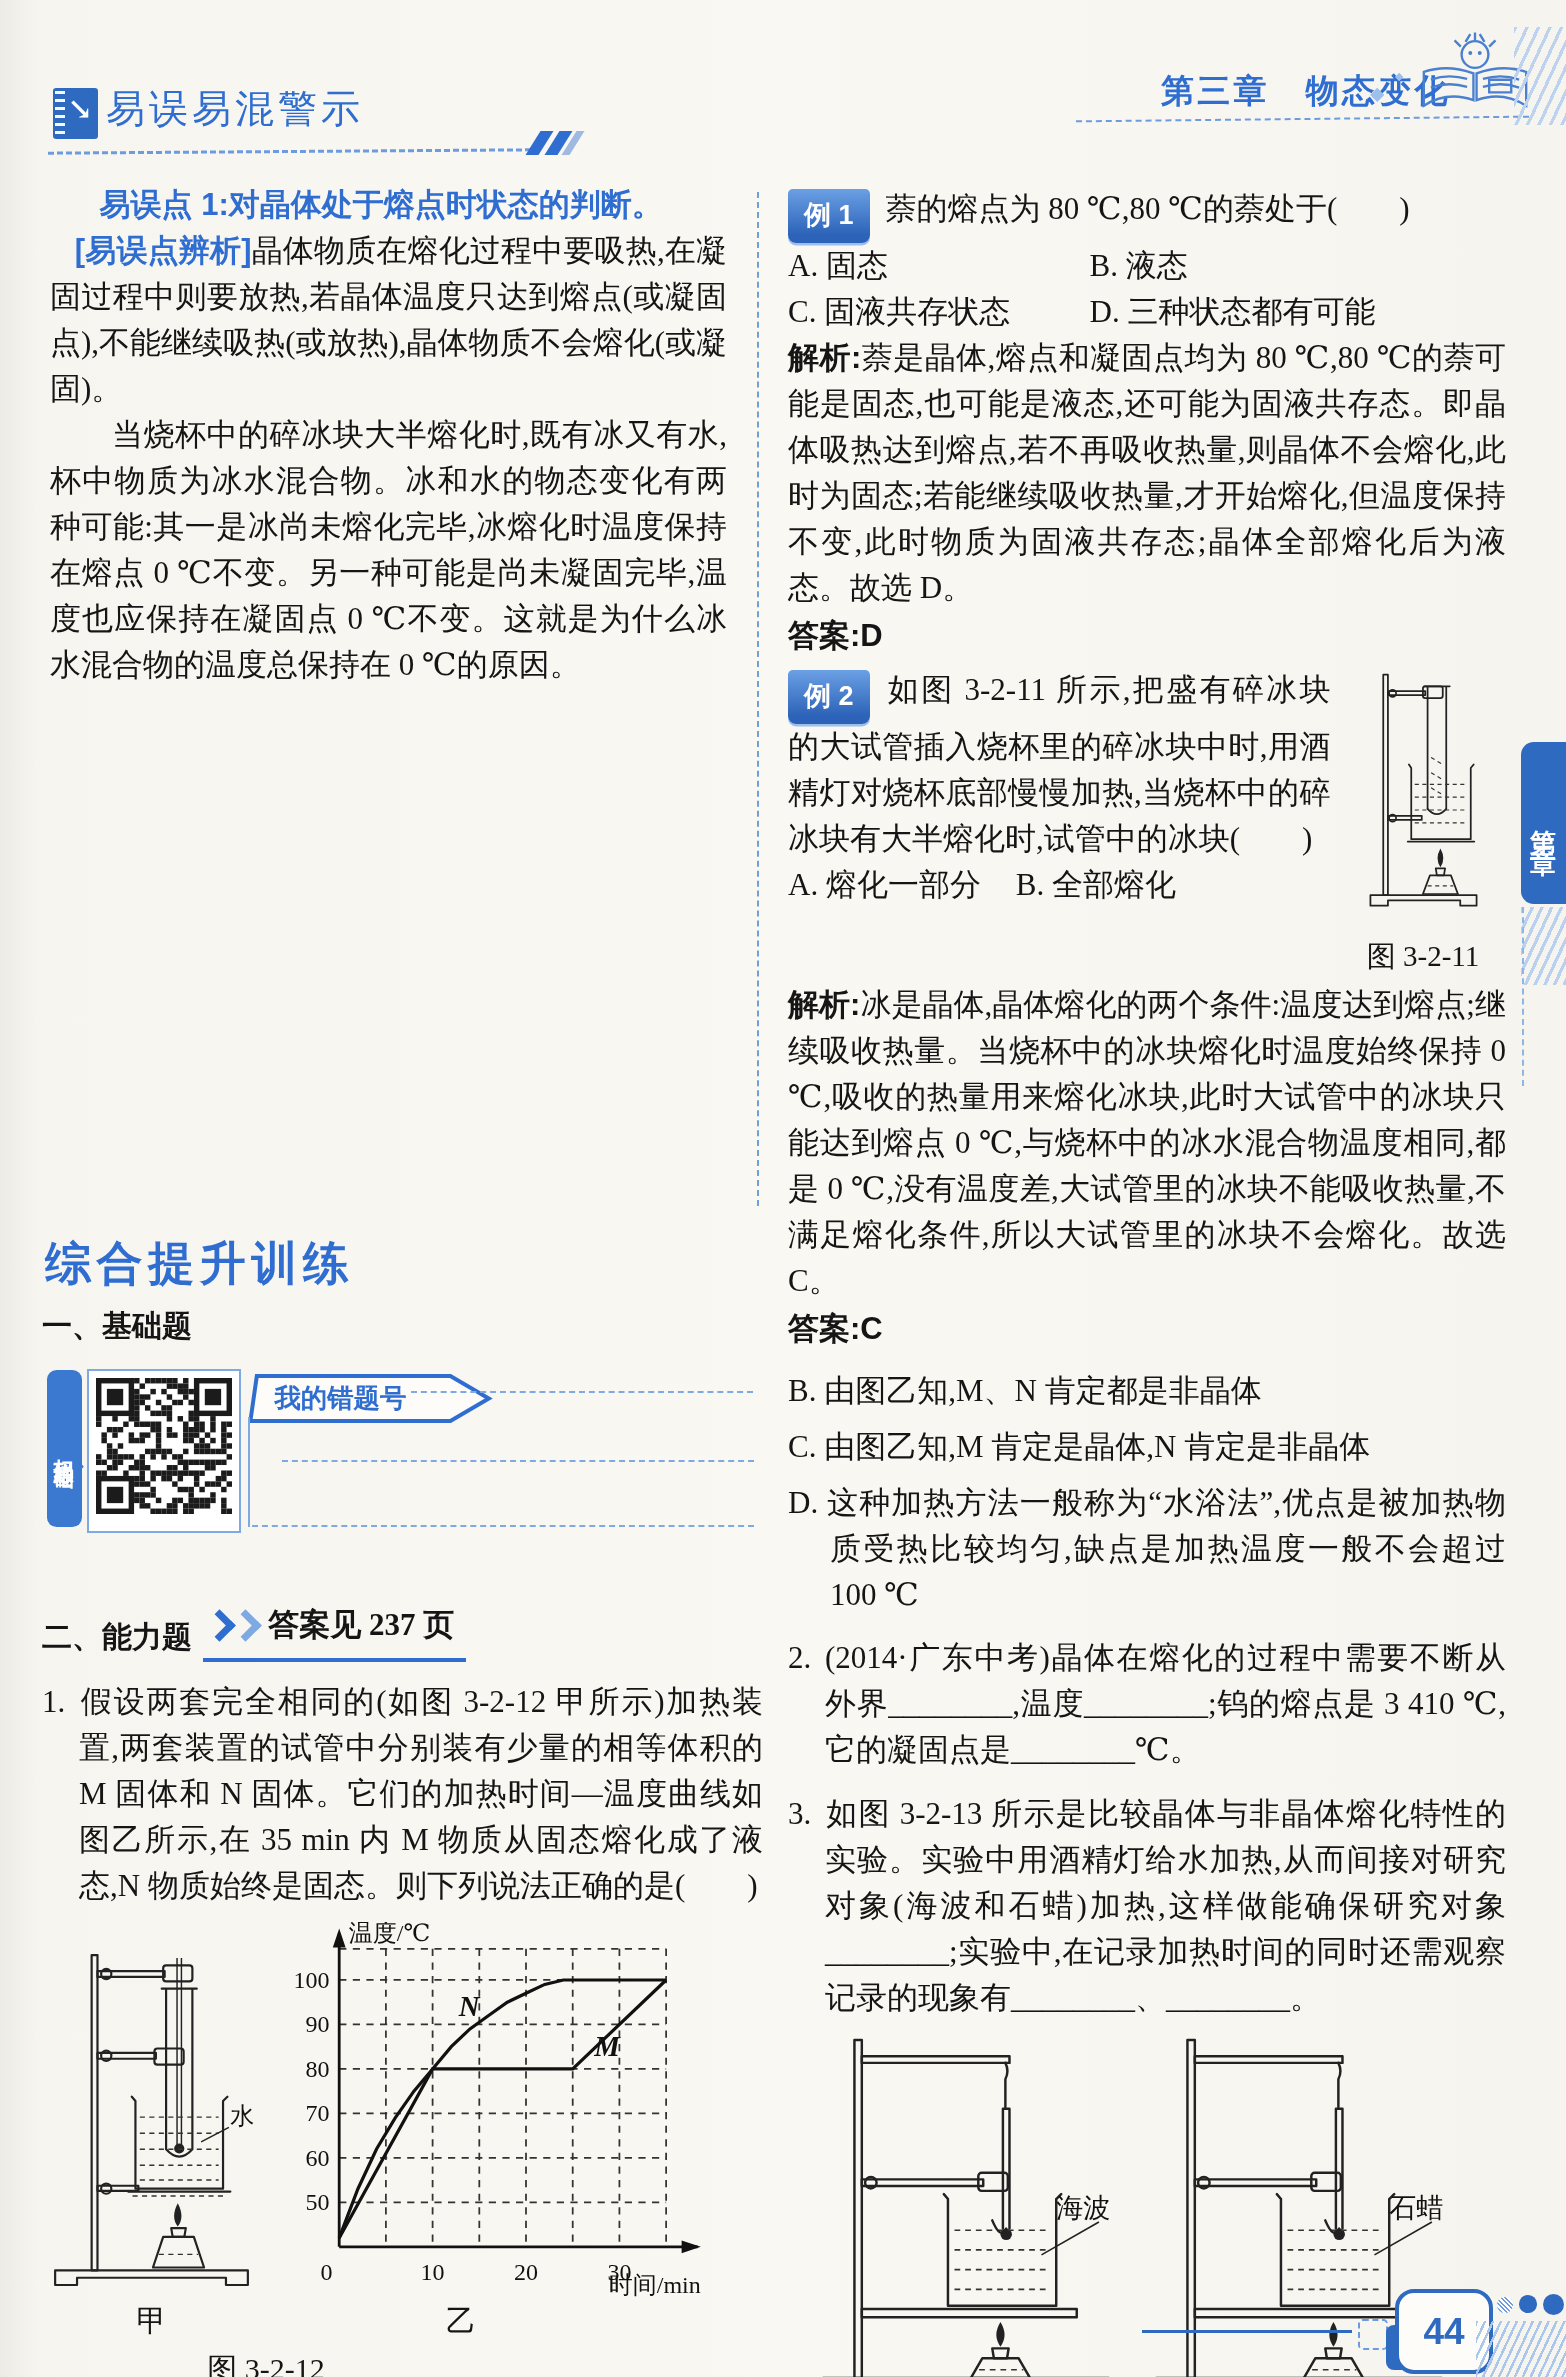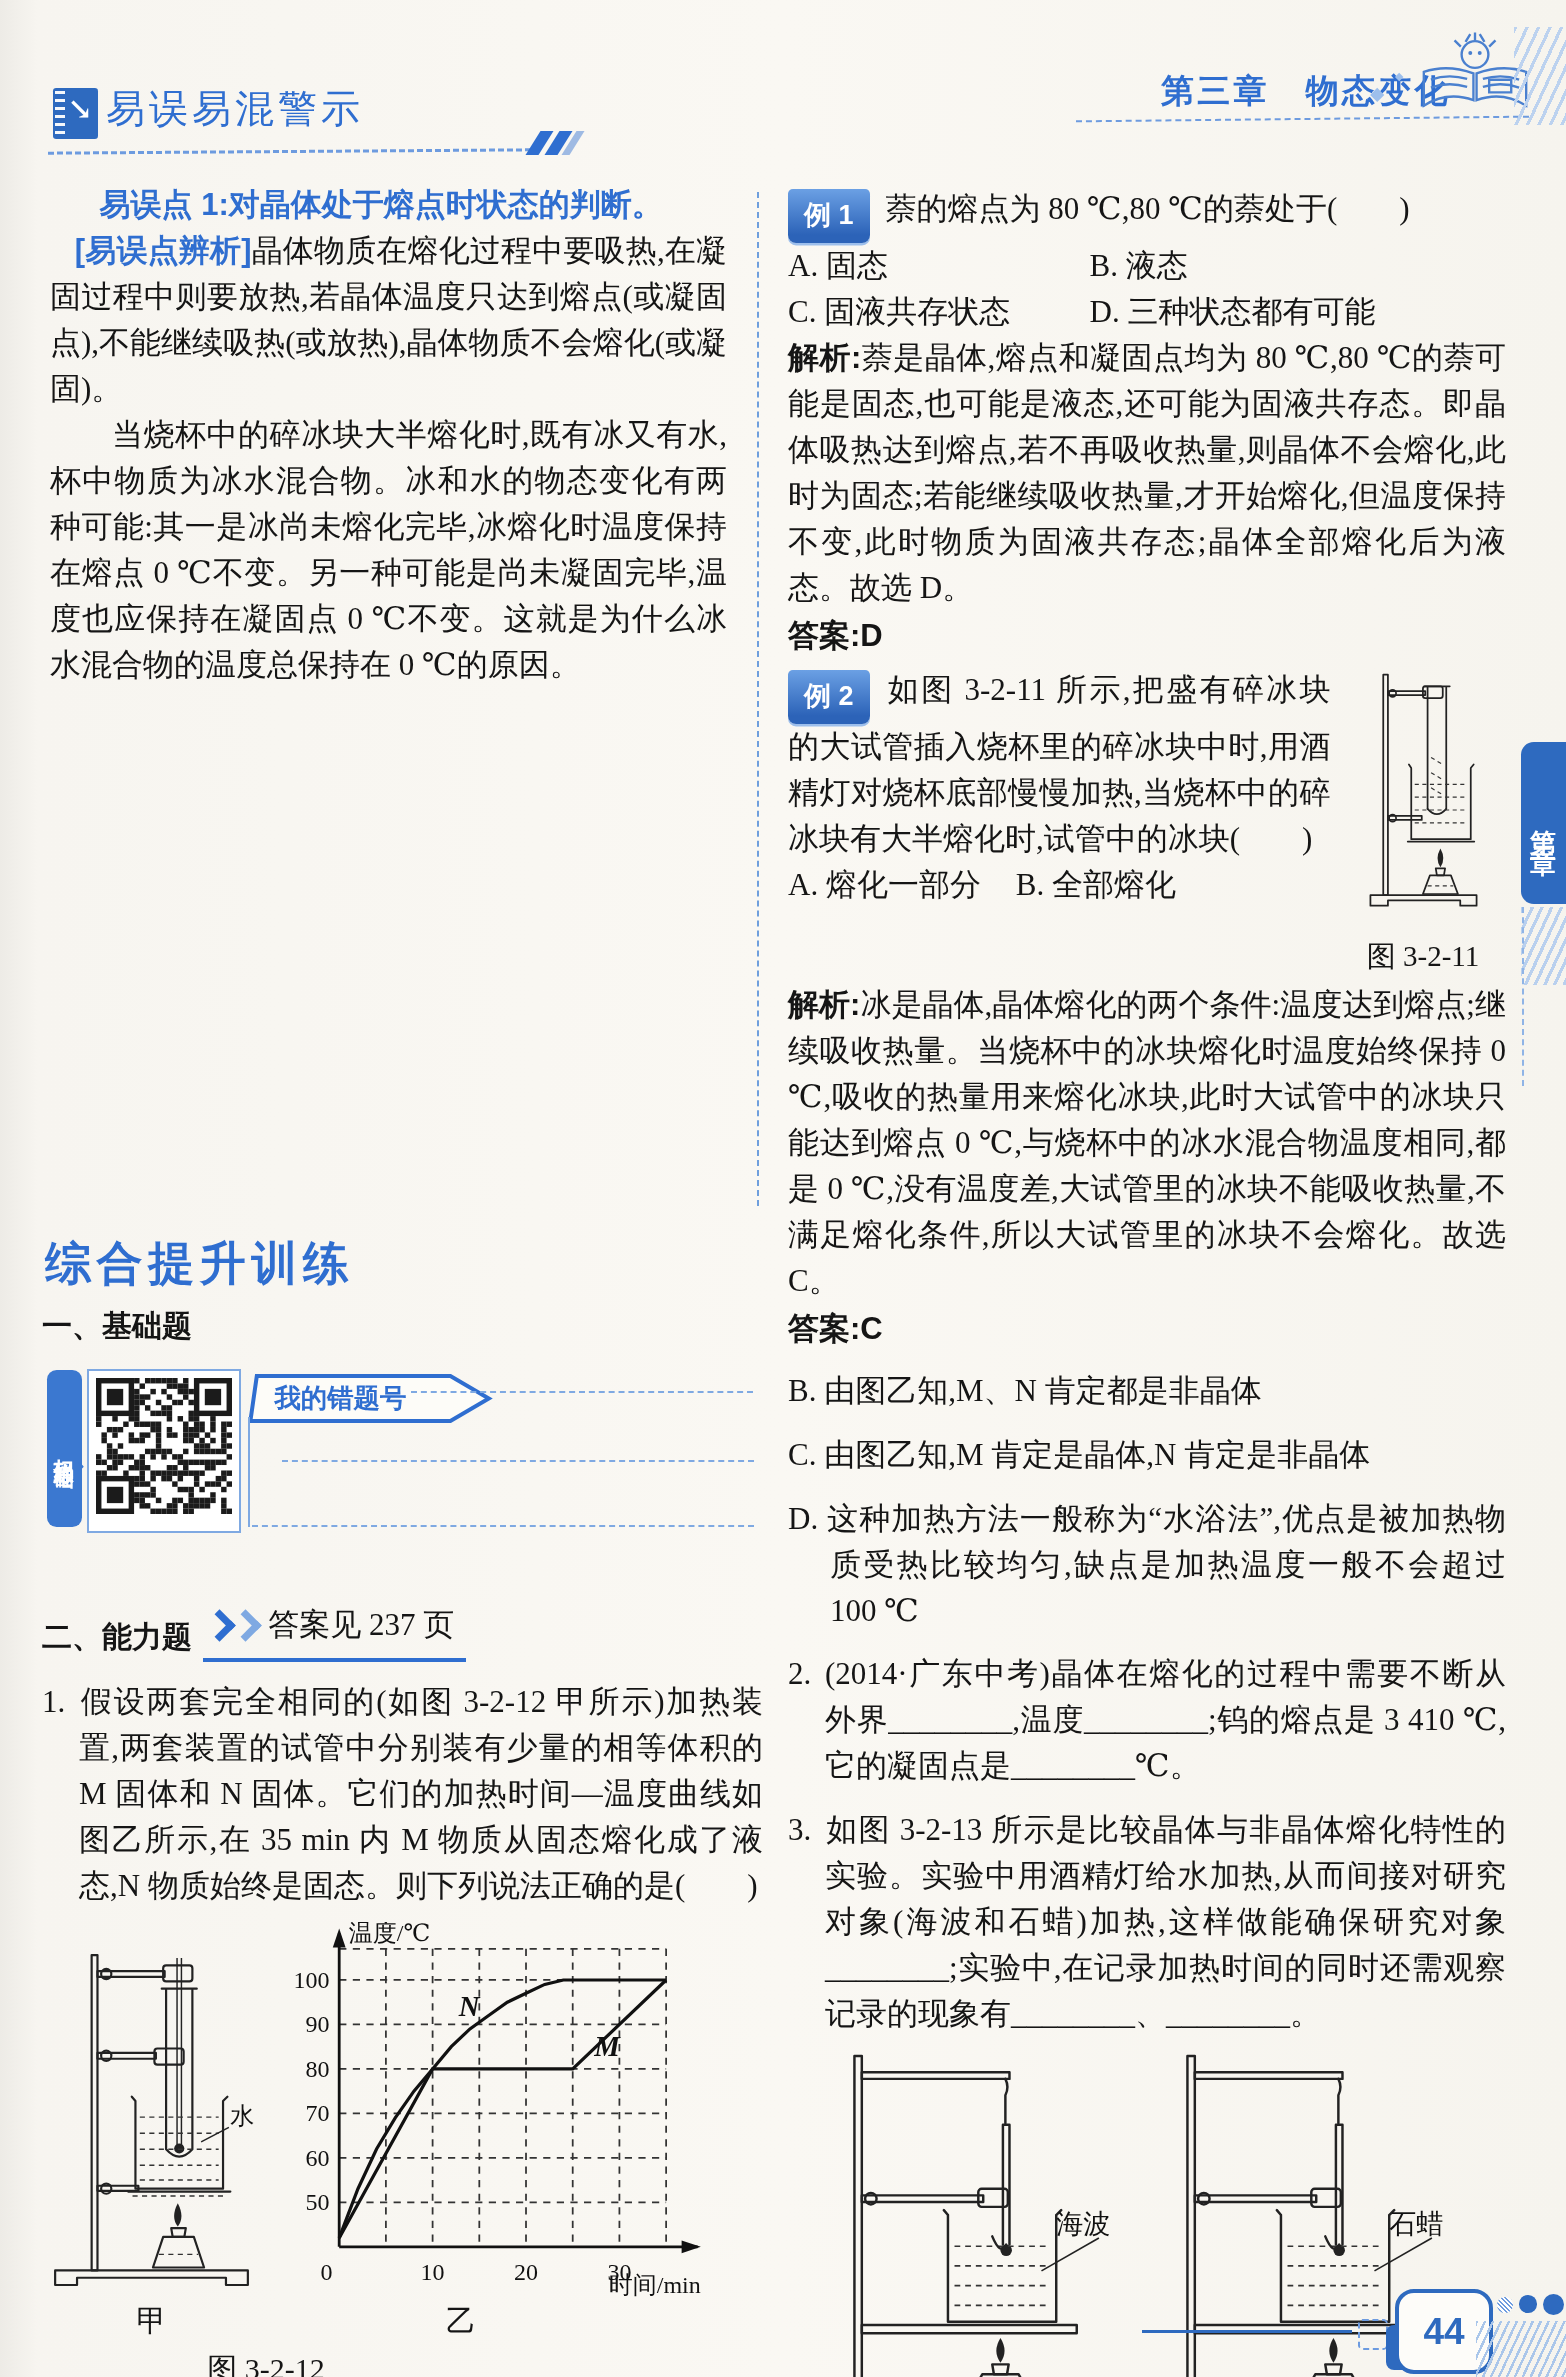--- a/index.html
+++ b/index.html
@@ -90,24 +90,24 @@
   .note-badge text{font-size:33px;font-weight:bold;fill:#2f6ed0;font-family:"Liberation Sans","DejaVu Sans",sans-serif;}
   .note-line{position:absolute;border-top:2.4px dashed #7fa9e2;}
   .nl1{left:369px;top:24px;width:342px;}
   .nl2{left:240px;top:93px;width:472px;}
   .nl3{left:210px;top:158px;width:502px;}
   .note-side{position:absolute;left:206px;top:50px;height:110px;border-left:2.4px solid #7fa9e2;}
   .ability-row{display:flex;align-items:flex-end;margin:21px 0 0;}
   .ability-underlined{display:flex;align-items:center;border-bottom:4px solid #2f6ed0;padding:0 11.2px 9.6px 4.8px;margin-left:11.2px;}
   .chev{display:inline-block;width:16px;height:16px;border-top:7.2px solid #2f6ed0;border-right:7.2px solid #2f6ed0;transform:rotate(45deg);margin-right:3.2px;}
   .chev2{border-color:#7fa9e2;margin-right:11.2px;}
-  .ans-ref{font-size:31px;font-weight:normal;}
+  .ans-ref{font-size:31px;font-weight:bold;}
   .qpara{padding-left:37px;text-indent:-37px;margin-top:17.6px;}
   .qno{display:inline-block;width:37px;text-indent:0;}
-  .optpara{padding-left:42px;text-indent:-42px;margin-top:18px;}
+  .optpara{padding-left:42px;text-indent:-42px;margin-top:10px;}
   .fig-row{display:flex;align-items:flex-end;margin-top:12.8px;}
   .fig-labels{display:flex;font-size:30px;}
   .fig12-caption{font-size:30px;margin-top:1.6px;}
   .fig13-row{display:flex;margin-top:14.4px;margin-left:22.4px;}
 
   
   .ln{fill:none;stroke:#222;stroke-width:3;stroke-linecap:round;stroke-linejoin:round;}
   .ln2{fill:none;stroke:#222;stroke-width:2;}
   .dsh{fill:none;stroke:#333;stroke-width:2;stroke-dasharray:7 6;}
   .fillb{fill:#222;stroke:none;}

